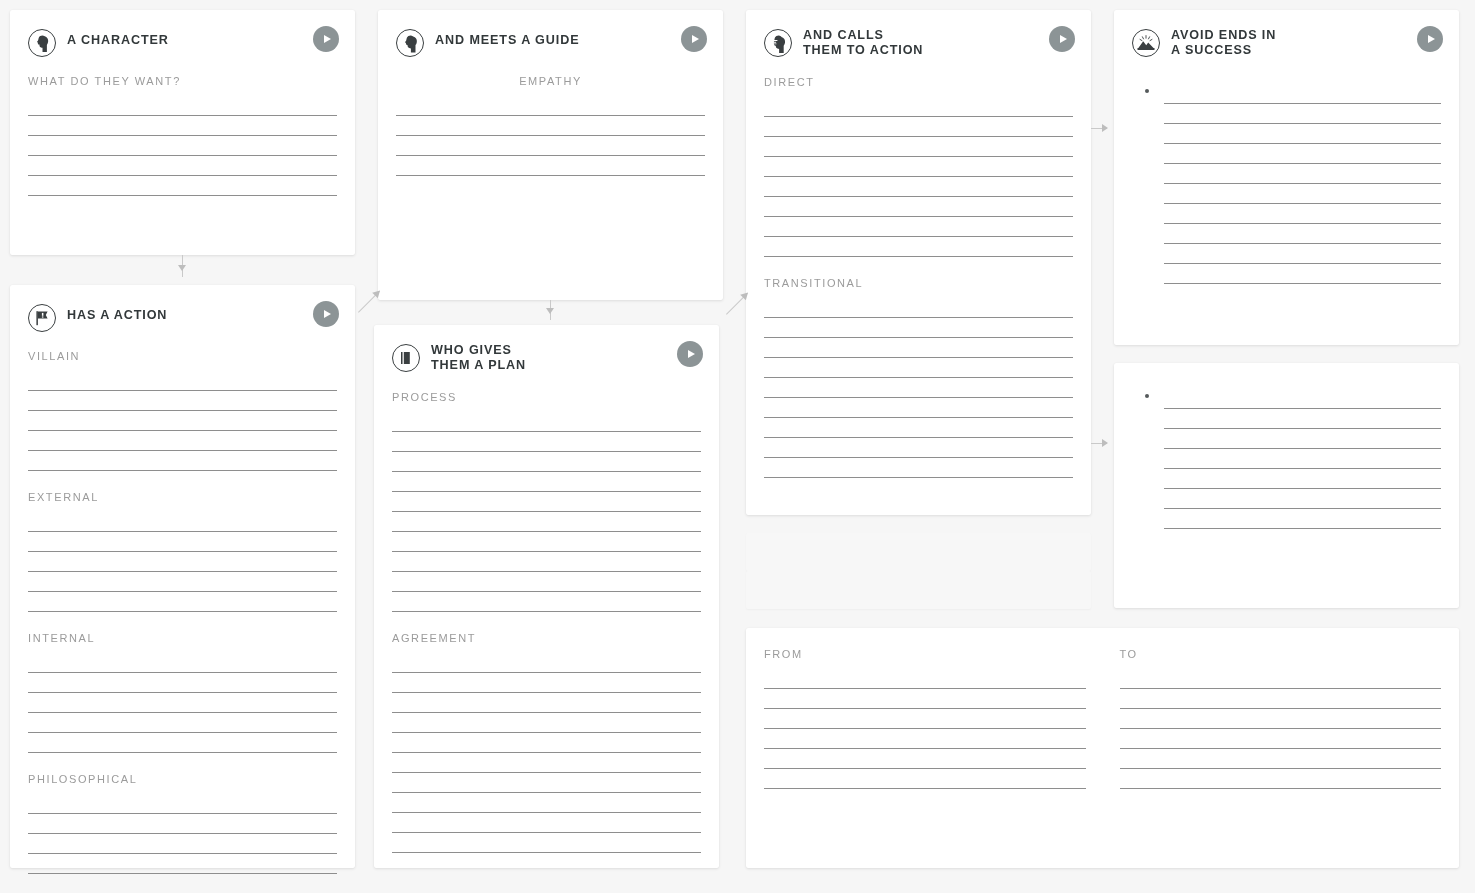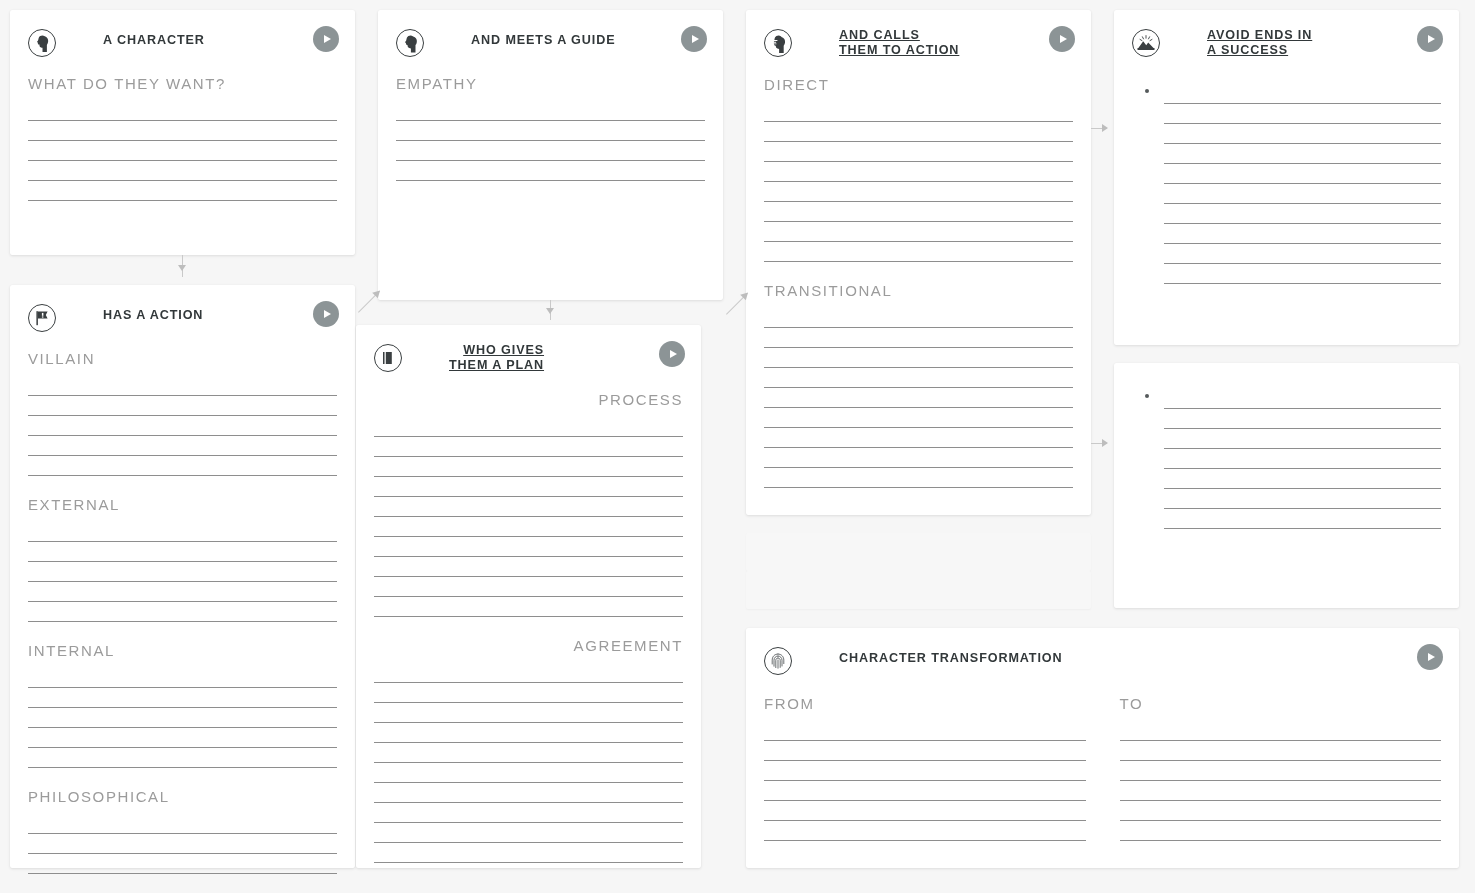--- a/index.html
+++ b/index.html
@@ -24,21 +24,20 @@
     border-radius: 2px;
     box-shadow: 0 1px 2px rgba(0,0,0,0.035);
   }
 
   .card-head {
     display: flex;
     align-items: flex-start;
     padding: 18px 18px 0 18px;
     position: relative;
     min-height: 46px;
-    gap: 36px;
   }
   .icon-badge {
     width: 28px; height: 28px;
     border: 1.6px solid #3a3f41;
     border-radius: 50%;
     flex: 0 0 28px;
     display: flex; align-items: center; justify-content: center;
     overflow: hidden;
     margin-top: 1px;
   }
@@ -46,21 +45,21 @@
   .card-title {
     margin-left: 11px;
     font-size: 12.6px;
     font-weight: bold;
     letter-spacing: 0.9px;
     color: #32383a;
     line-height: 15px;
     padding-top: 5px;
     white-space: pre-line;
   }
-  .card-title.two-line { padding-top: 0px; text-decoration: underline; }
+  .card-title.two-line { padding-top: 0px; }
 
   .play-btn {
     position: absolute;
     right: 16px; top: 16px;
     width: 26px; height: 26px;
     border-radius: 50%;
     background: #8c9496;
     display: flex; align-items: center; justify-content: center;
     cursor: pointer;
   }
@@ -68,21 +67,21 @@
     width: 0; height: 0;
     border-left: 7px solid #ffffff;
     border-top: 4.5px solid transparent;
     border-bottom: 4.5px solid transparent;
     margin-left: 2px;
   }
 
   .card-body { padding: 0 18px 14px 18px; }
 
   .field-label {
-    font-size: 15px;
+    font-size: 11px;
     letter-spacing: 1.6px;
     color: #9b9b9b;
     margin-top: 20px;
     margin-bottom: 9px;
     text-transform: uppercase;
   }
   .section:first-child > .field-label { margin-top: 18px; }
 
   .lines { }
   .write-line {
@@ -217,21 +216,21 @@
             <div class="write-line"></div>
             <div class="write-line"></div>
             <div class="write-line"></div>
             <div class="write-line"></div>
             <div class="write-line"></div>
           </div>
         </div>
       </div>
   </div>
 
-  <div class="card" id="card-guide" style="left:378px; top:10px; width:345px; height:290px;">
+  <div class="card" id="card-guide" style="left:378px; top:10px; width:345px; height:290px;text-align:center;">
     <div class="card-head">
       <span class="icon-badge">
         <svg width="20" height="20" viewBox="0 0 20 20">
           <path d="M13.2 3.5c-2.1 -1.7 -5.1 -1.1 -6.2 1.1c-0.6 1.3 -0.5 2.4 -0.9 3.2c-0.3 0.6 -1.0 0.9 -1.0 1.5c0 0.5 0.8 0.5 0.9 0.9c0.1 0.4 -0.2 1.0 0.1 1.4c0.3 0.4 1.0 0.2 1.4 0.6c0.3 0.4 0.1 1.3 0.4 1.8c0.5 1.0 2.0 1.2 3.0 1.4l0 4.2l4.6 0l0 -7.5c1.1 -1.3 1.5 -3.0 1.3 -4.7c-0.2 -1.6 -1.0 -3.0 -3.6 -3.9z" fill="#3a3f41"></path>
         </svg>
       </span>
       <div class="card-title">AND MEETS A GUIDE</div>
       <div class="play-btn">
           <span class="tri"></span>
         </div>
@@ -242,21 +241,21 @@
           <div class="lines">
             <div class="write-line"></div>
             <div class="write-line"></div>
             <div class="write-line"></div>
             <div class="write-line"></div>
           </div>
         </div>
       </div>
   </div>
 
-  <div class="card" id="card-plan" style="left:356px; top:325px; width:345px; height:543px;text-align:right;">
+  <div class="card" id="card-plan" style="left:374px; top:325px; width:345px; height:543px;">
     <div class="card-head">
       <span class="icon-badge">
         <svg width="20" height="20" viewBox="0 0 20 20">
           <path d="M6.3 4.0 L13.8 4.0 L13.8 16.0 L6.3 16.0 Z" fill="#3a3f41"></path>
           <rect x="6.3" y="4.0" width="1.5" height="12" fill="#ffffff"></rect>
           <rect x="5.0" y="4.0" width="1.4" height="12" fill="#3a3f41"></rect>
         </svg>
       </span>
       <div class="card-title two-line">WHO GIVES
 THEM A PLAN</div>
@@ -396,39 +395,20 @@
             <div class="write-line"></div>
             <div class="write-line"></div>
             <div class="write-line"></div>
             <div class="write-line"></div>
           </div>
         </div>
       </div>
   </div>
 
   <div class="card" id="card-transformation" style="left:746px; top:628px; width:713px; height:240px;">
-    <div class="card-head">
-      <span class="icon-badge">
-        <svg width="20" height="20" viewBox="0 0 20 20">
-          <g fill="none" stroke="#3a3f41" stroke-width="0.75" stroke-linecap="round">
-            <path d="M10 3.0 C6.4 3.0 4.2 5.8 4.2 9.1 L4.2 13.0"></path>
-            <path d="M10 3.0 C13.6 3.0 15.8 5.8 15.8 9.1 L15.8 12.6"></path>
-            <path d="M10 5.0 C7.6 5.0 6.0 6.9 6.0 9.2 L6.0 15.2"></path>
-            <path d="M10 5.0 C12.4 5.0 14.0 6.9 14.0 9.2 L14.0 15.0"></path>
-            <path d="M10 7.0 C8.7 7.0 7.8 8.0 7.8 9.3 L7.8 16.6"></path>
-            <path d="M10 7.0 C11.3 7.0 12.2 8.0 12.2 9.3 L12.2 16.4"></path>
-            <path d="M10 9.0 L10 17.2"></path>
-          </g>
-        </svg>
-      </span>
-      <div class="card-title">CHARACTER TRANSFORMATION</div>
-      <div class="play-btn">
-          <span class="tri"></span>
-        </div>
-    </div>
     <div class="card-body">
         <div class="two-col">
           <div class="col">
             <div class="field-label">FROM</div>
             <div class="lines">
               <div class="write-line"></div>
               <div class="write-line"></div>
               <div class="write-line"></div>
               <div class="write-line"></div>
               <div class="write-line"></div>

